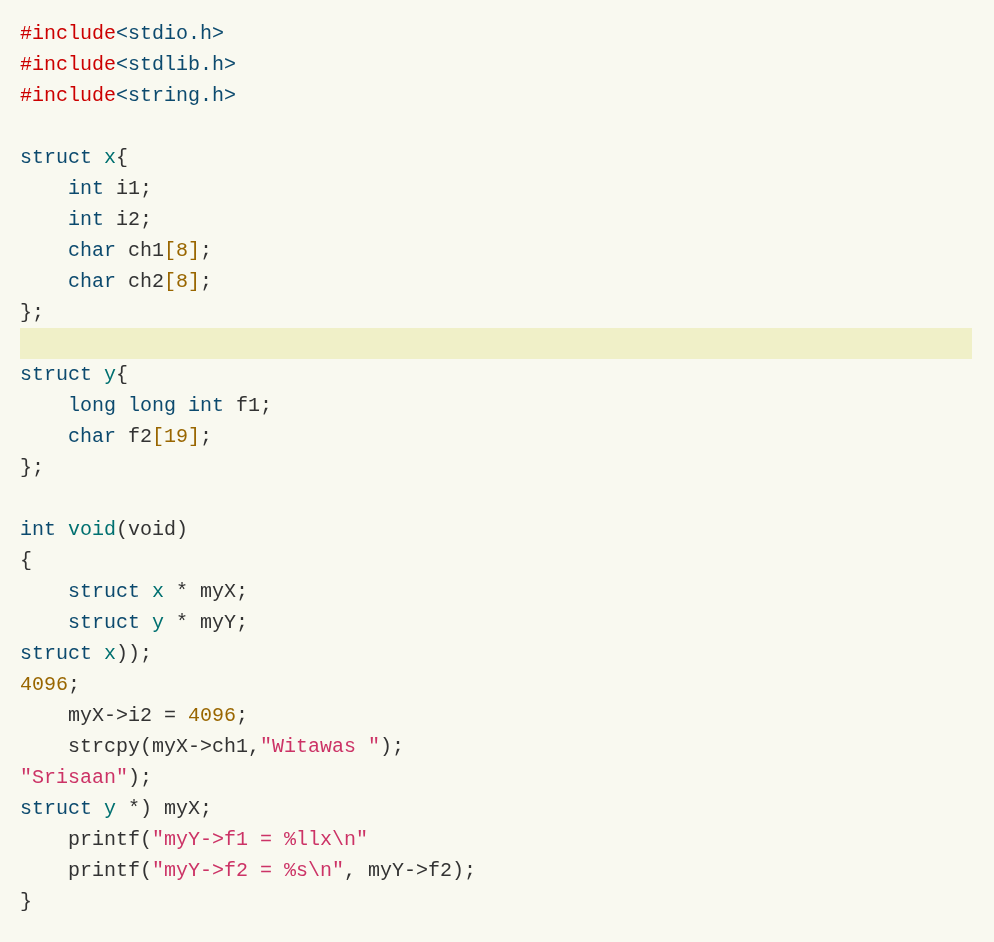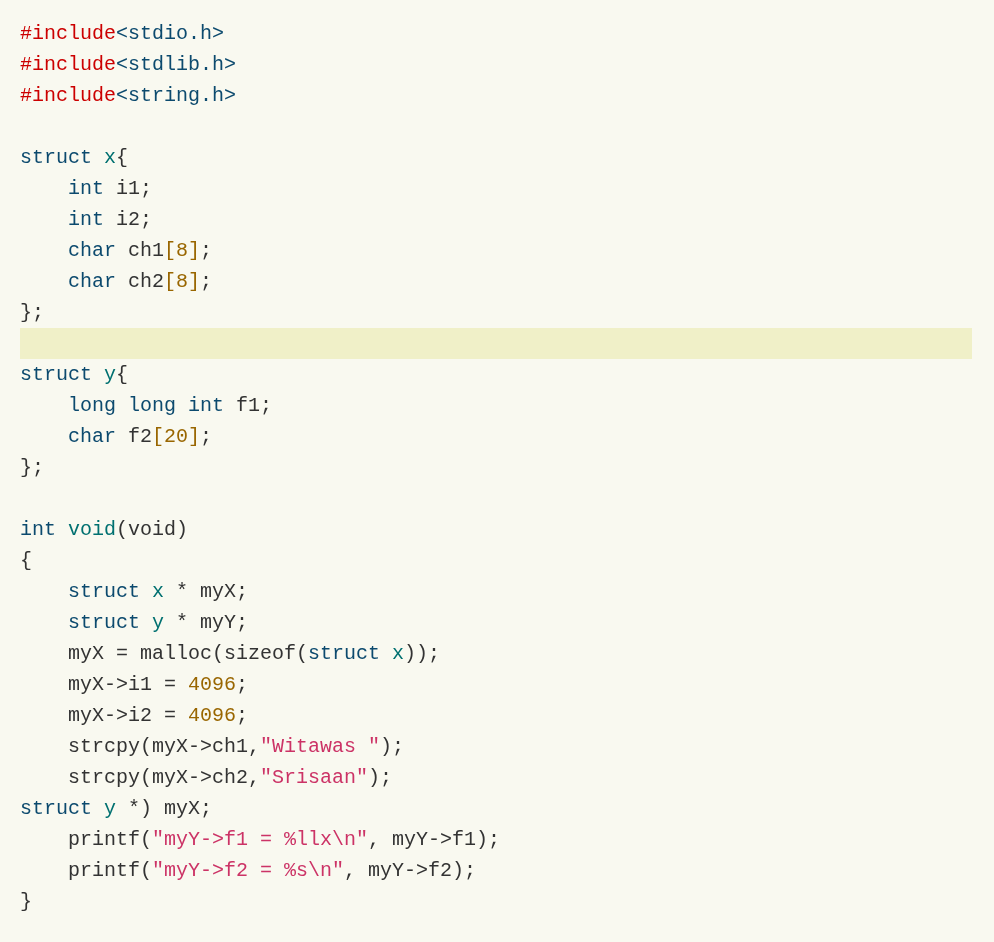--- a/index.html
+++ b/index.html
@@ -46,29 +46,29 @@
     <div class="line">&nbsp;</div>
     <div class="line"><span class="kw-blue">struct</span><span class="kw-teal"> x</span><span class="plain">{</span></div>
     <div class="line"><span class="kw-blue">    int</span><span class="plain"> i1;</span></div>
     <div class="line"><span class="kw-blue">    int</span><span class="plain"> i2;</span></div>
     <div class="line"><span class="kw-blue">    char</span><span class="plain"> ch1</span><span class="num-brown">[8]</span><span class="plain">;</span></div>
     <div class="line"><span class="kw-blue">    char</span><span class="plain"> ch2</span><span class="num-brown">[8]</span><span class="plain">;</span></div>
     <div class="line"><span class="plain">};</span></div>
     <div class="line highlighted">&nbsp;</div>
     <div class="line"><span class="kw-blue">struct</span><span class="kw-teal"> y</span><span class="plain">{</span></div>
     <div class="line"><span class="kw-blue">    long</span><span class="kw-blue"> long</span><span class="kw-blue"> int</span><span class="plain"> f1;</span></div>
-    <div class="line"><span class="kw-blue">    char</span><span class="plain"> f2</span><span class="num-brown">[20]</span><span class="plain">;</span></div>
+    <div class="line"><span class="kw-blue">    char</span><span class="plain"> f2</span><span class="num-brown">[19]</span><span class="plain">;</span></div>
     <div class="line"><span class="plain">};</span></div>
     <div class="line">&nbsp;</div>
     <div class="line"><span class="kw-blue">int</span><span class="kw-teal"> void</span><span class="plain">(void)</span></div>
     <div class="line"><span class="plain">{</span></div>
     <div class="line"><span class="kw-blue">    struct</span><span class="kw-teal"> x</span><span class="plain"> * myX;</span></div>
     <div class="line"><span class="kw-blue">    struct</span><span class="kw-teal"> y</span><span class="plain"> * myY;</span></div>
-    <div class="line"><span class="plain">    myX = malloc(sizeof(</span><span class="kw-blue">struct</span><span class="kw-teal"> x</span><span class="plain">));</span></div>
-    <div class="line"><span class="plain">    myX-&gt;i1 = </span><span class="num-brown">4096</span><span class="plain">;</span></div>
+    <div class="line"><span class="kw-blue">struct</span><span class="kw-teal"> x</span><span class="plain">));</span></div>
+    <div class="line"><span class="num-brown">4096</span><span class="plain">;</span></div>
     <div class="line"><span class="plain">    myX-&gt;i2 = </span><span class="num-brown">4096</span><span class="plain">;</span></div>
     <div class="line"><span class="plain">    strcpy(myX-&gt;ch1,</span><span class="str-pink">"Witawas "</span><span class="plain">);</span></div>
-    <div class="line"><span class="plain">    strcpy(myX-&gt;ch2,</span><span class="str-pink">"Srisaan"</span><span class="plain">);</span></div>
+    <div class="line"><span class="str-pink">"Srisaan"</span><span class="plain">);</span></div>
     <div class="line"><span class="kw-blue">struct</span><span class="kw-teal"> y</span><span class="plain"> *) myX;</span></div>
-    <div class="line"><span class="plain">    printf(</span><span class="str-pink">"myY-&gt;f1 = %llx\n"</span><span class="plain">, myY-&gt;f1);</span></div>
+    <div class="line"><span class="plain">    printf(</span><span class="str-pink">"myY-&gt;f1 = %llx\n"</span></div>
     <div class="line"><span class="plain">    printf(</span><span class="str-pink">"myY-&gt;f2 = %s\n"</span><span class="plain">, myY-&gt;f2);</span></div>
     <div class="line"><span class="plain">}</span></div>
   </div>
 
 </body></html>

